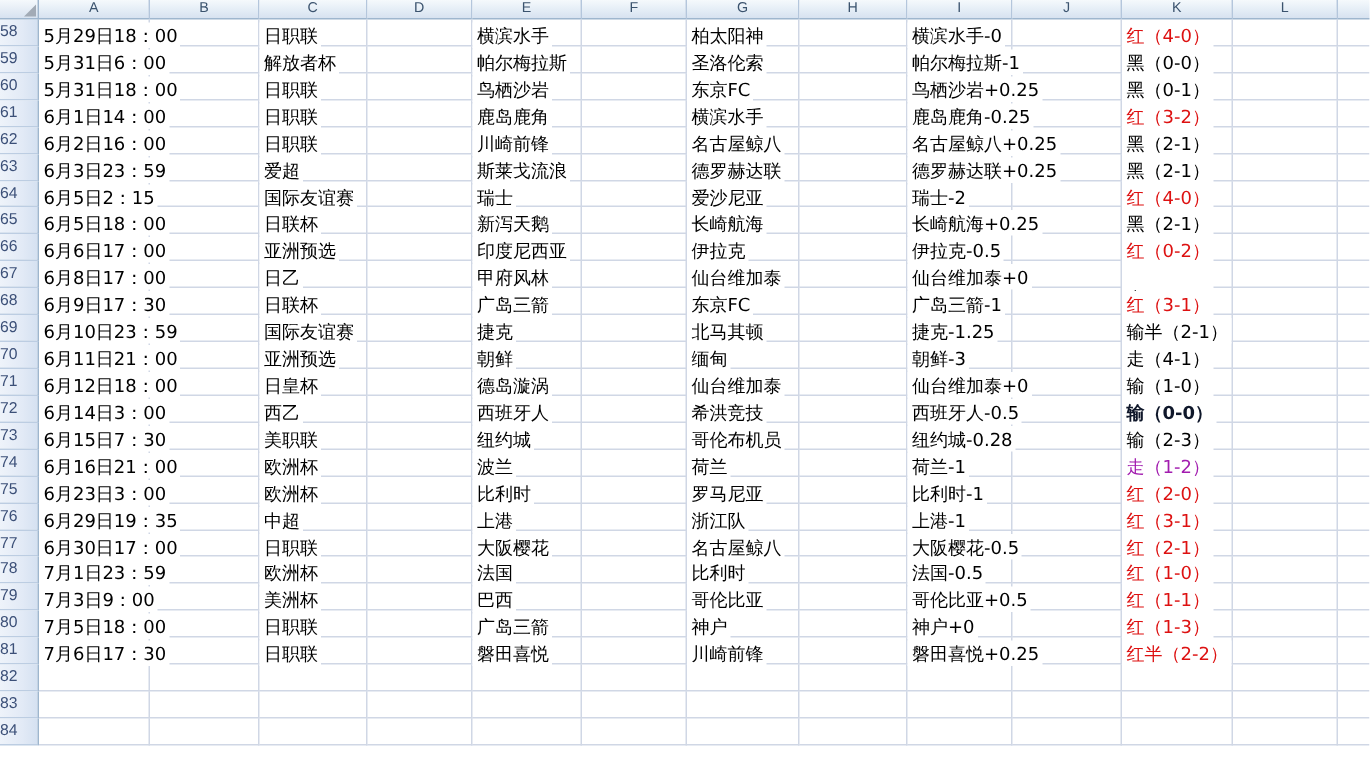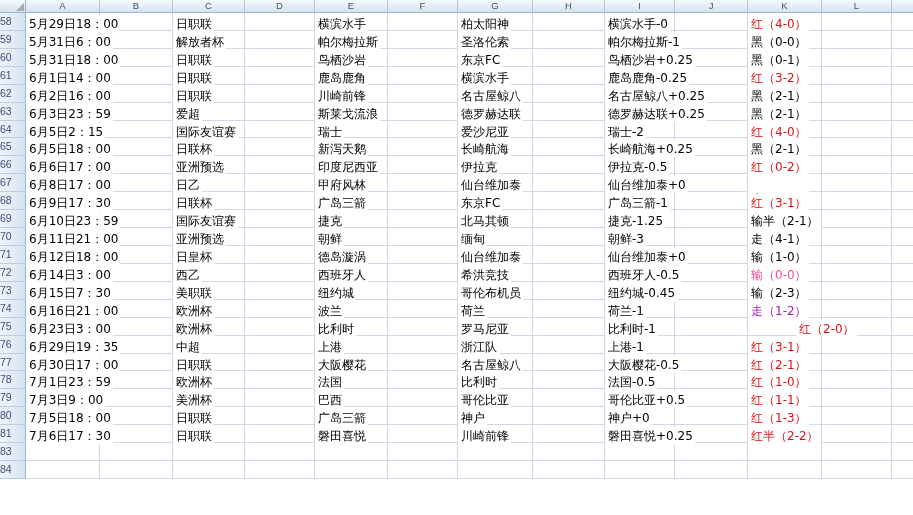--- a/index.html
+++ b/index.html
@@ -306,35 +306,35 @@
         <div class="cell col-A"><span>6月14日3：00</span></div>
         <div class="cell col-B"></div>
         <div class="cell col-C"><span>西乙</span></div>
         <div class="cell col-D"></div>
         <div class="cell col-E"><span>西班牙人</span></div>
         <div class="cell col-F"></div>
         <div class="cell col-G"><span>希洪竞技</span></div>
         <div class="cell col-H"></div>
         <div class="cell col-I"><span>西班牙人-0.5</span></div>
         <div class="cell col-J"></div>
-        <div class="cell col-K"><span style="color: #ec4899;">输（0-0）</span></div>
+        <div class="cell col-K"><span style="color: #0f172a; font-weight: bold;">输（0-0）</span></div>
         <div class="cell col-L"></div>
         <div class="cell col-M"></div>
       </div>
       <div class="row">
         <div class="rowhdr">73</div>
         <div class="cell col-A"><span>6月15日7：30</span></div>
         <div class="cell col-B"></div>
         <div class="cell col-C"><span>美职联</span></div>
         <div class="cell col-D"></div>
         <div class="cell col-E"><span>纽约城</span></div>
         <div class="cell col-F"></div>
         <div class="cell col-G"><span>哥伦布机员</span></div>
         <div class="cell col-H"></div>
-        <div class="cell col-I"><span>纽约城-0.45</span></div>
+        <div class="cell col-I"><span>纽约城-0.28</span></div>
         <div class="cell col-J"></div>
         <div class="cell col-K"><span style="color: rgb(0, 0, 0);">输（2-3）</span></div>
         <div class="cell col-L"></div>
         <div class="cell col-M"></div>
       </div>
       <div class="row">
         <div class="rowhdr">74</div>
         <div class="cell col-A"><span>6月16日21：00</span></div>
         <div class="cell col-B"></div>
         <div class="cell col-C"><span>欧洲杯</span></div>
@@ -354,21 +354,21 @@
         <div class="cell col-A"><span>6月23日3：00</span></div>
         <div class="cell col-B"></div>
         <div class="cell col-C"><span>欧洲杯</span></div>
         <div class="cell col-D"></div>
         <div class="cell col-E"><span>比利时</span></div>
         <div class="cell col-F"></div>
         <div class="cell col-G"><span>罗马尼亚</span></div>
         <div class="cell col-H"></div>
         <div class="cell col-I"><span>比利时-1</span></div>
         <div class="cell col-J"></div>
-        <div class="cell col-K"><span style="color: rgb(221, 17, 17); margin-left: 48px;">红（2-0）</span></div>
+        <div class="cell col-K"><span style="color: rgb(221, 17, 17);">红（2-0）</span></div>
         <div class="cell col-L"></div>
         <div class="cell col-M"></div>
       </div>
       <div class="row">
         <div class="rowhdr">76</div>
         <div class="cell col-A"><span>6月29日19：35</span></div>
         <div class="cell col-B"></div>
         <div class="cell col-C"><span>中超</span></div>
         <div class="cell col-D"></div>
         <div class="cell col-E"><span>上港</span></div>
@@ -451,20 +451,36 @@
         <div class="cell col-B"></div>
         <div class="cell col-C"><span>日职联</span></div>
         <div class="cell col-D"></div>
         <div class="cell col-E"><span>磐田喜悦</span></div>
         <div class="cell col-F"></div>
         <div class="cell col-G"><span>川崎前锋</span></div>
         <div class="cell col-H"></div>
         <div class="cell col-I"><span>磐田喜悦+0.25</span></div>
         <div class="cell col-J"></div>
         <div class="cell col-K"><span style="color: rgb(221, 17, 17);">红半（2-2）</span></div>
+        <div class="cell col-L"></div>
+        <div class="cell col-M"></div>
+      </div>
+      <div class="row">
+        <div class="rowhdr">82</div>
+        <div class="cell col-A"></div>
+        <div class="cell col-B"></div>
+        <div class="cell col-C"></div>
+        <div class="cell col-D"></div>
+        <div class="cell col-E"></div>
+        <div class="cell col-F"></div>
+        <div class="cell col-G"></div>
+        <div class="cell col-H"></div>
+        <div class="cell col-I"></div>
+        <div class="cell col-J"></div>
+        <div class="cell col-K"></div>
         <div class="cell col-L"></div>
         <div class="cell col-M"></div>
       </div>
       <div class="row">
         <div class="rowhdr">83</div>
         <div class="cell col-A"></div>
         <div class="cell col-B"></div>
         <div class="cell col-C"></div>
         <div class="cell col-D"></div>
         <div class="cell col-E"></div>

